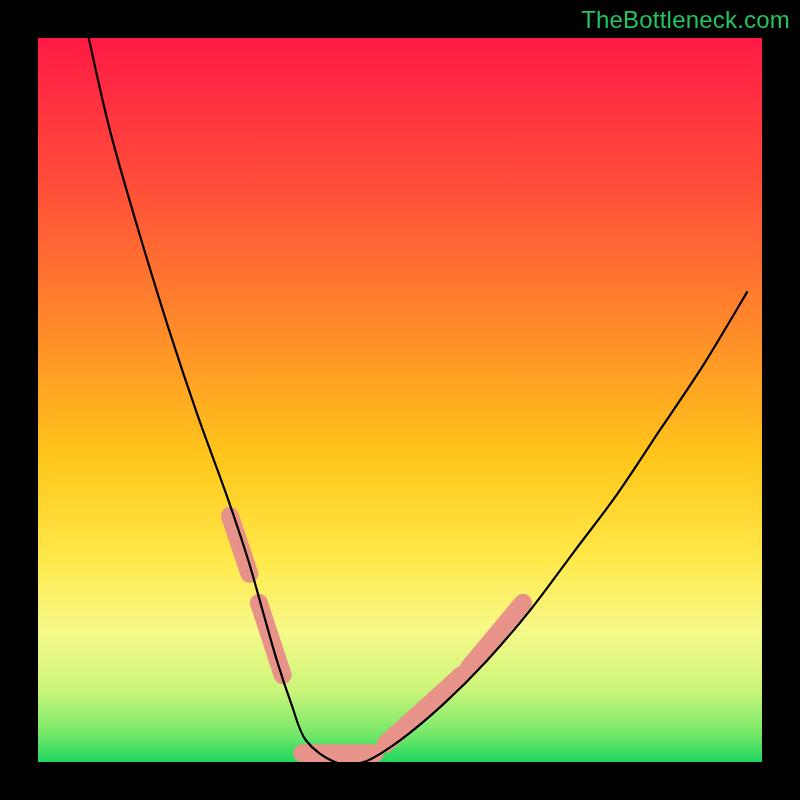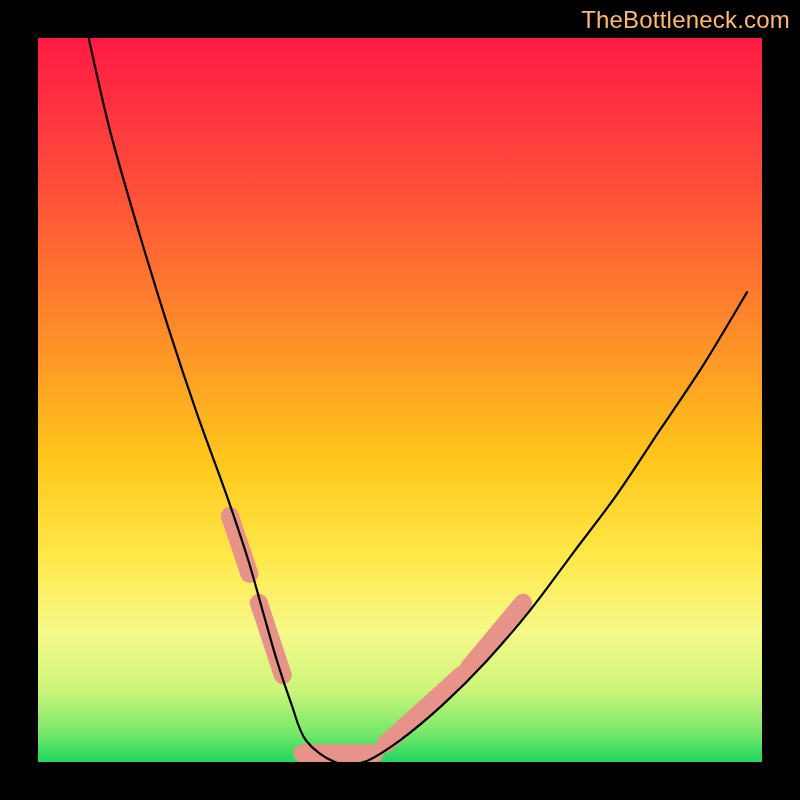--- a/index.html
+++ b/index.html
@@ -14,21 +14,21 @@
   .outer {
     width: 800px;
     height: 800px;
     background: #000;
     position: relative;
   }
   .watermark {
     position: absolute;
     top: 6px;
     right: 10px;
-    color: #fdba74;
+    color: #22c55e;
     font-size: 24px;
     font-weight: 500;
     letter-spacing: 0.2px;
     z-index: 20;
   }
   .plot {
     position: absolute;
     left: 38px;
     top: 38px;
     width: 724px;

